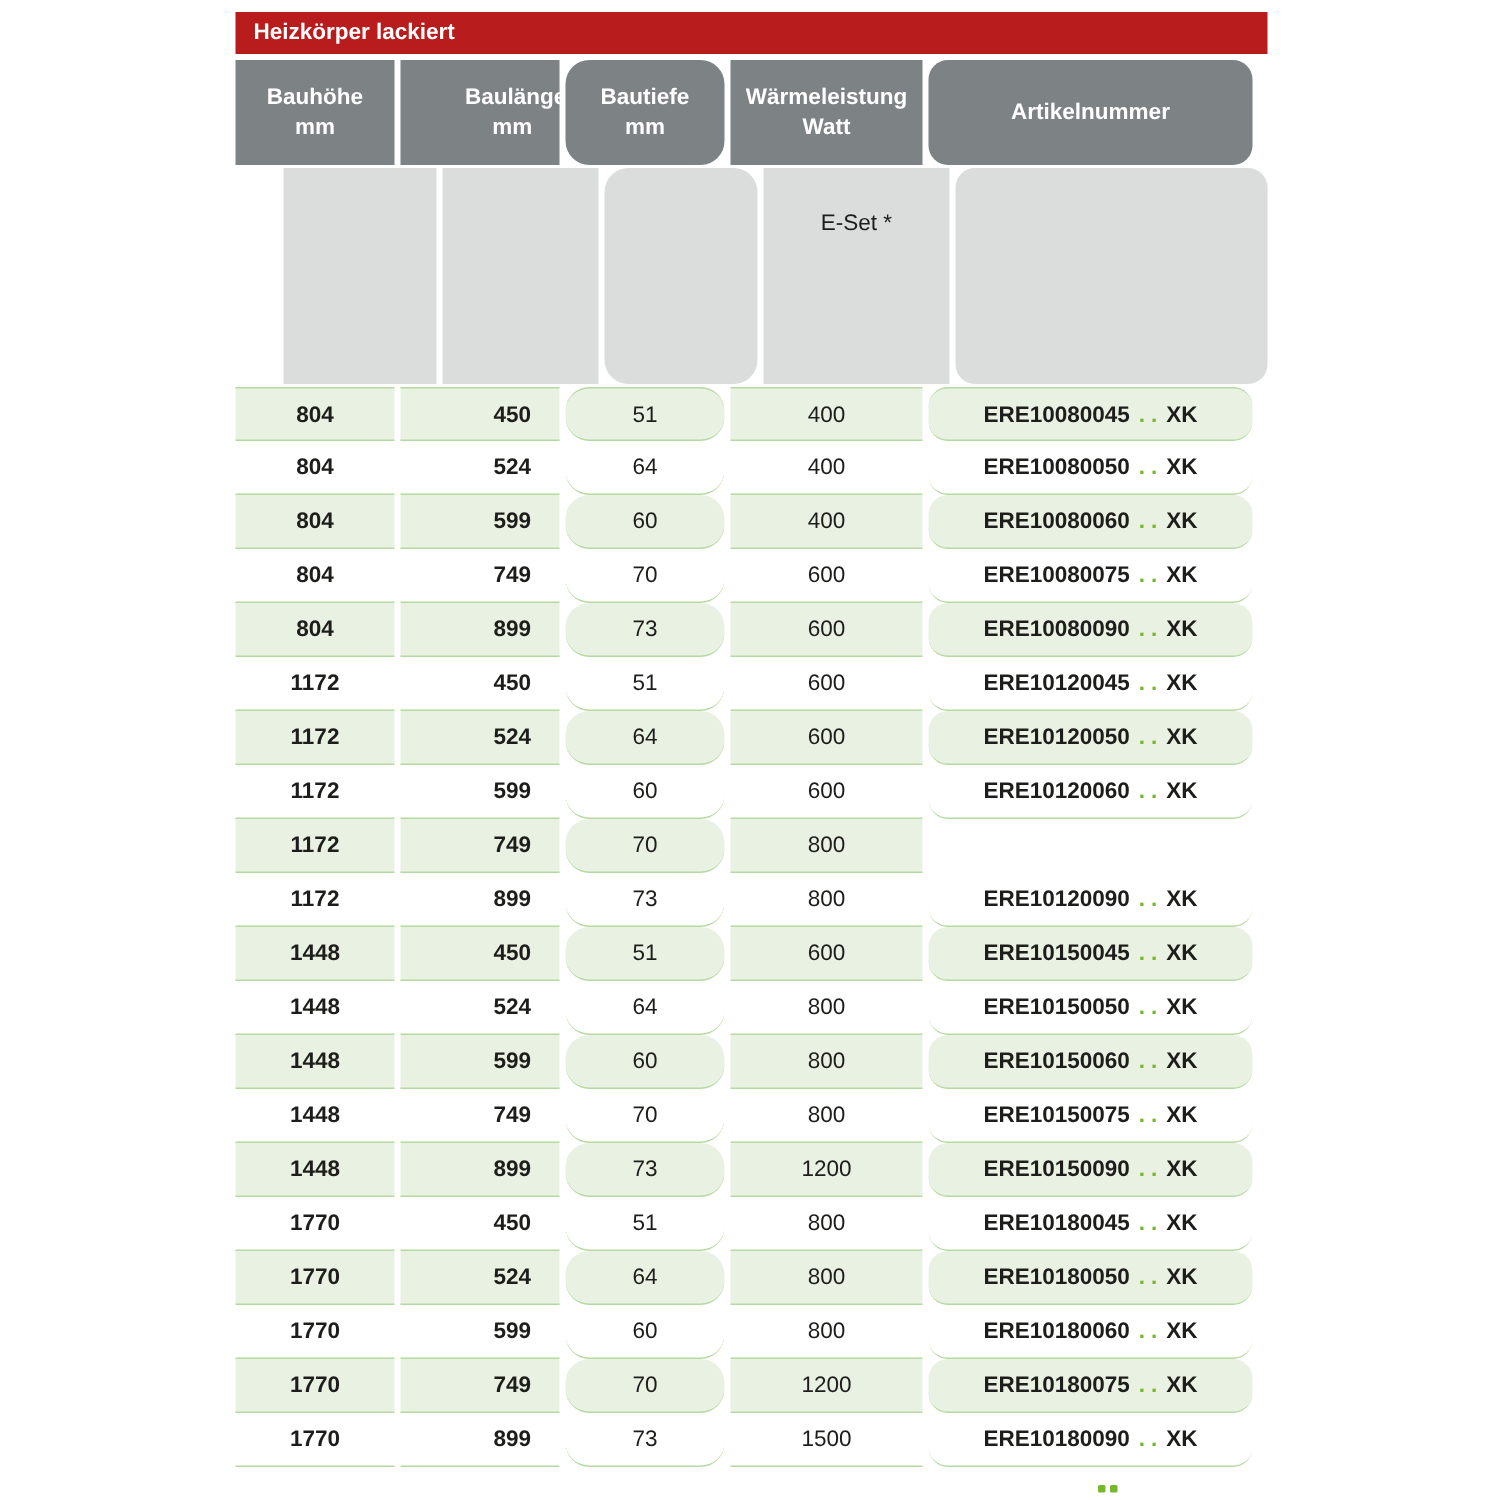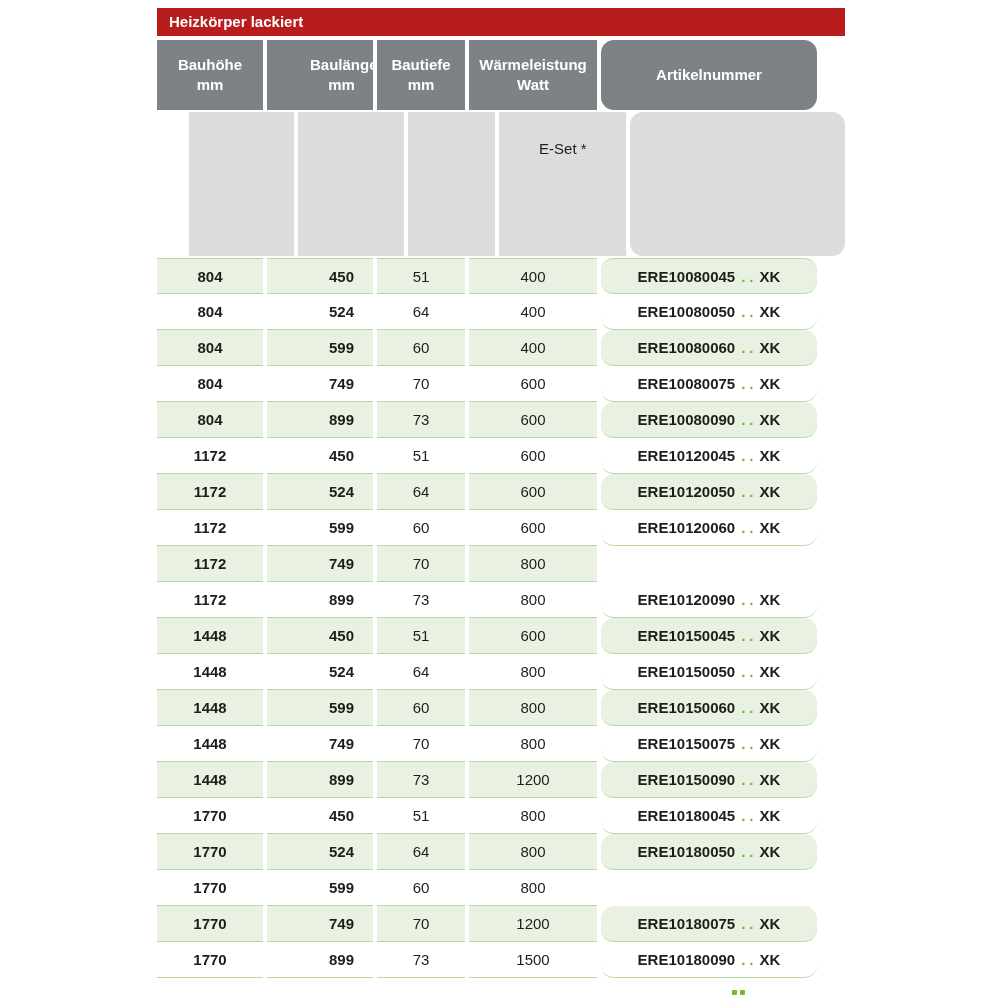--- a/index.html
+++ b/index.html
@@ -18,21 +18,21 @@
     background: #b91c1c; color: #ffffff;
     font-weight: bold; font-size: 15px;
     height: 28px; line-height: 28px;
     padding: 0 12px;
     margin-bottom: 4px;
   }
 
   .cols { display: flex; gap: 4px; }
   .c1 { width: 106px; }
   .c2 { width: 106px; padding-left: 43px; }
-  .c3 { width: 88px; }
+  .c3 { width: 106px; border-radius: 16px; }
   .c4 { width: 128px; }
   .c5 { width: 216px; border-radius: 13px; }
 
   .header-row .cell {
     background: #7d8285; color: #ffffff;
     font-weight: bold; font-size: 15px;
     text-align: center;
     height: 70px;
     display: flex; flex-direction: column; justify-content: center;
     line-height: 20px;
@@ -226,20 +226,21 @@
     <div class="cell c2 bold">524</div>
     <div class="cell c3">64</div>
     <div class="cell c4">800</div>
     <div class="cell c5 bold artikel"><span>ERE10180050</span><span class="dots">..</span><span>XK</span></div>
   </div>
       <div class="cols row">
     <div class="cell c1 bold">1770</div>
     <div class="cell c2 bold">599</div>
     <div class="cell c3">60</div>
     <div class="cell c4">800</div>
+    <div class="cell c5 bold artikel"><span>ERE10180060</span><span class="dots">..</span><span>XK</span></div>
   </div>
       <div class="cols row green">
     <div class="cell c1 bold">1770</div>
     <div class="cell c2 bold">749</div>
     <div class="cell c3">70</div>
     <div class="cell c4">1200</div>
     <div class="cell c5 bold artikel"><span>ERE10180075</span><span class="dots">..</span><span>XK</span></div>
   </div>
       <div class="cols row">
     <div class="cell c1 bold">1770</div>

